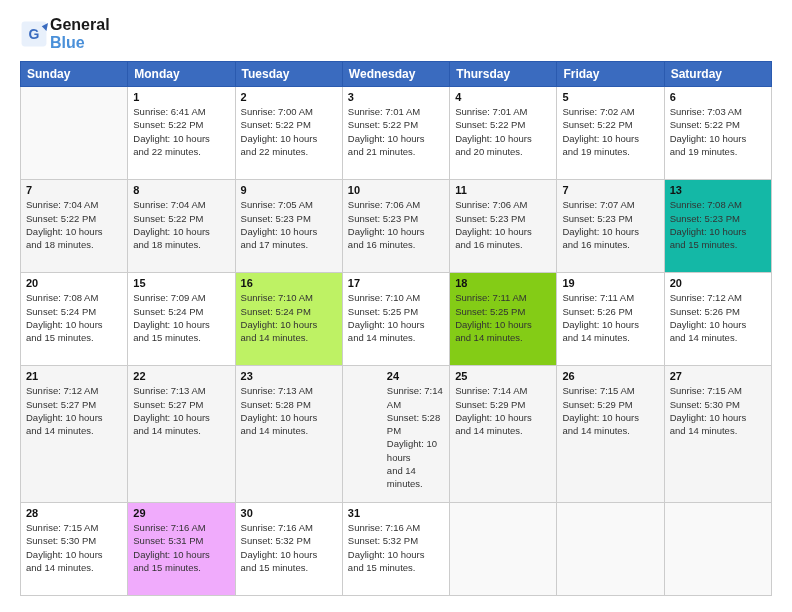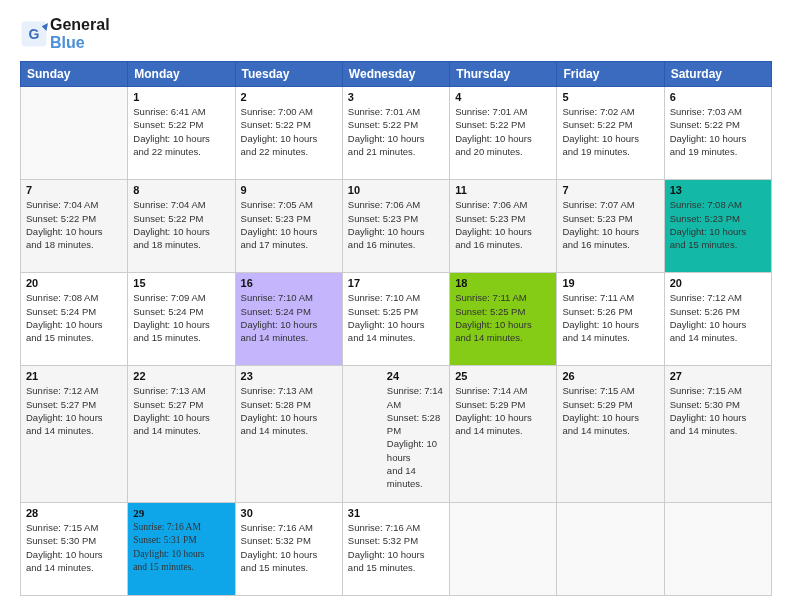--- a/index.html
+++ b/index.html
@@ -225,21 +225,21 @@
 Daylight: 10 hours
 and 15 minutes.</div>
           </td>
           <td style="background-color: rgb(255, 255, 255);">
             <div class="day-number">15</div>
             <div class="day-info" style="white-space: pre-line;">Sunrise: 7:09 AM
 Sunset: 5:24 PM
 Daylight: 10 hours
 and 15 minutes.</div>
           </td>
-          <td style="background-color: #c4b5fd;">
+          <td style="background-color: #bef264;">
             <div class="day-number">16</div>
             <div class="day-info" style="white-space: pre-line;">Sunrise: 7:10 AM
 Sunset: 5:24 PM
 Daylight: 10 hours
 and 14 minutes.</div>
           </td>
           <td style="background-color: rgb(255, 255, 255);">
             <div class="day-number">17</div>
             <div class="day-info" style="white-space: pre-line;">Sunrise: 7:10 AM
 Sunset: 5:25 PM
@@ -320,21 +320,21 @@
           </td>
         </tr>
         <tr>
           <td style="background-color: rgb(255, 255, 255);">
             <div class="day-number">28</div>
             <div class="day-info" style="white-space: pre-line;">Sunrise: 7:15 AM
 Sunset: 5:30 PM
 Daylight: 10 hours
 and 14 minutes.</div>
           </td>
-          <td style="background-color: #0ea5e9; font-family: Liberation Serif, serif;">
+          <td style="background-color: #f0abfc;">
             <div class="day-number">29</div>
             <div class="day-info" style="white-space: pre-line;">Sunrise: 7:16 AM
 Sunset: 5:31 PM
 Daylight: 10 hours
 and 15 minutes.</div>
           </td>
           <td style="background-color: rgb(255, 255, 255);">
             <div class="day-number">30</div>
             <div class="day-info" style="white-space: pre-line;">Sunrise: 7:16 AM
 Sunset: 5:32 PM

